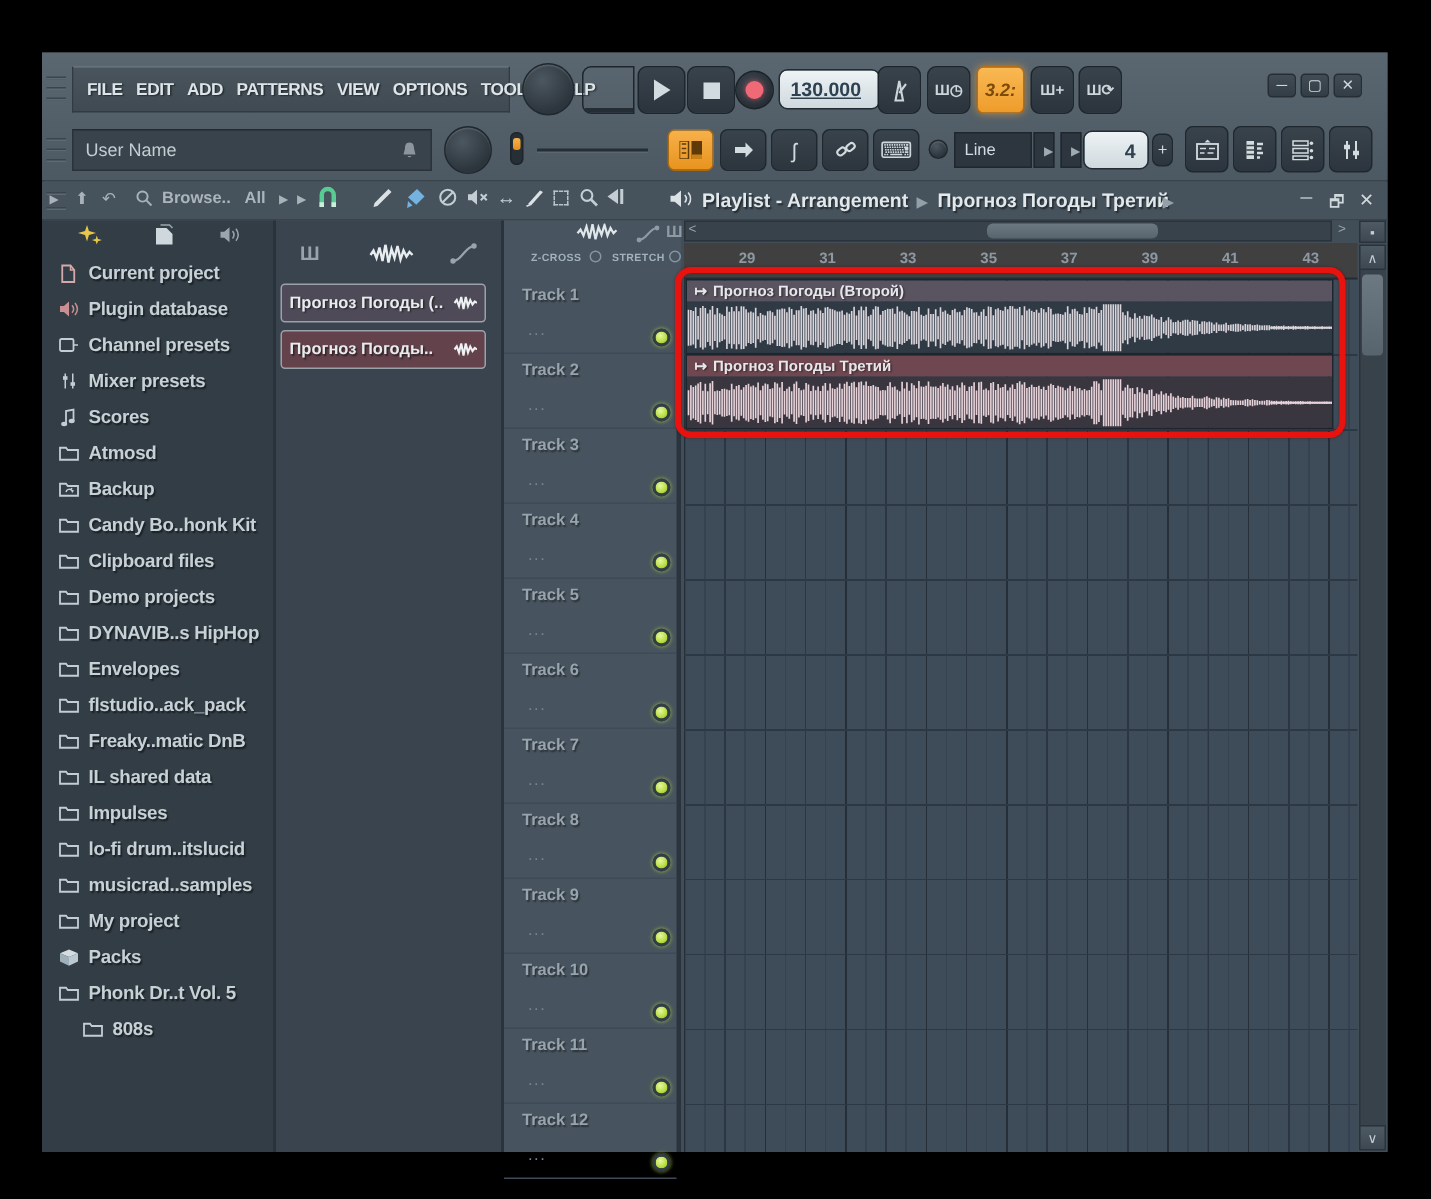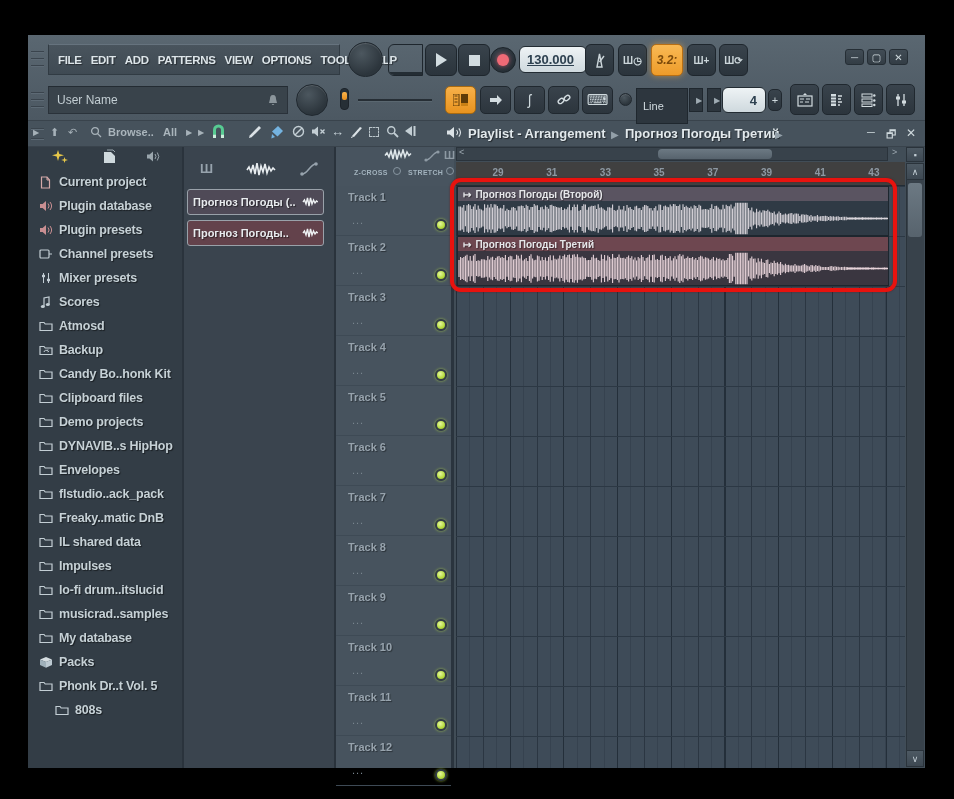--- a/index.html
+++ b/index.html
@@ -248,21 +248,21 @@
   <div class="abs sbtn" style="left:548px; top:86px; width:31px; height:28px;">
     <svg width="14" height="14" viewBox="0 0 14 14">
       <rect x="1" y="6" width="6" height="4" rx="2" transform="rotate(-40 4 8)" fill="none" stroke="#d3dce0" stroke-width="1.4"></rect>
       <rect x="7" y="3" width="6" height="4" rx="2" transform="rotate(-40 10 5)" fill="none" stroke="#d3dce0" stroke-width="1.4"></rect>
     </svg>
   </div>
   <div class="abs sbtn" style="left:582px; top:86px; width:31px; height:28px; font-size:15px;">
     <span>⌨</span>
   </div>
   <div class="abs knob" style="left:619px; top:93px; width:13px; height:13px;"></div>
-  <div class="abs dropdown" style="left:636px; top:88px; width:52px; height:36px;text-align:right;">
+  <div class="abs dropdown" style="left:636px; top:88px; width:52px; height:24px;text-align:right;">
     <span>Line</span>
   </div>
   <div class="abs dropdown" style="left:689px; top:88px; width:13px; height:24px; color:#9fabb3; font-size:8px;">▶</div>
   <div class="abs dropdown" style="left:707px; top:88px; width:13px; height:24px; color:#9fabb3; font-size:8px;">▶</div>
   <div class="abs lcd" style="left:722px; top:87px; width:44px; height:26px; font-size:13px; justify-content:flex-end; padding-right:8px;">
     <span>4</span>
   </div>
   <div class="abs sbtn" style="left:768px; top:89px; width:14px; height:22px; font-size:11px;">
     <span>+</span>
   </div>
@@ -442,29 +442,20 @@
         <span class="bi">
           <svg width="14" height="12" viewBox="0 0 14 12">
             <path d="M1 4h2.6L7 1v10L3.6 8H1z" fill="#c98f92"></path>
             <path d="M9 3.5q2.2 2.5 0 5M11 2q3.2 4 0 8" stroke="#c98f92" fill="none"></path>
           </svg>
         </span>
         <span>Plugin database</span>
       </div>
       <div class="b-item">
         <span class="bi">
-          <svg width="14" height="12" viewBox="0 0 14 12">
-            <path d="M1 4h2.6L7 1v10L3.6 8H1z" fill="#c98f92"></path>
-            <path d="M9 3.5q2.2 2.5 0 5M11 2q3.2 4 0 8" stroke="#c98f92" fill="none"></path>
-          </svg>
-        </span>
-        <span>Plugin presets</span>
-      </div>
-      <div class="b-item">
-        <span class="bi">
           <svg width="13" height="12" viewBox="0 0 13 12">
             <rect x="1" y="2" width="9" height="8" rx="1" fill="none" stroke="#c3ced4" stroke-width="1.2"></rect>
             <path d="M10 6h3" stroke="#c3ced4"></path>
           </svg>
         </span>
         <span>Channel presets</span>
       </div>
       <div class="b-item">
         <span class="bi">
           <svg width="12" height="12" viewBox="0 0 12 12">
@@ -589,21 +580,21 @@
           </svg>
         </span>
         <span>musicrad..samples</span>
       </div>
       <div class="b-item">
         <span class="bi">
           <svg width="14" height="12" viewBox="0 0 14 12">
             <path d="M1 2.5h4l1.2 1.5H13v6.5H1z" fill="none" stroke="#c3ced4" stroke-width="1.2"></path>
           </svg>
         </span>
-        <span>My database</span>
+        <span>My project</span>
       </div>
       <div class="b-item">
         <span class="bi">
           <svg width="14" height="12" viewBox="0 0 14 12">
             <path d="M1 3.5L7 1l6 2.5L7 6z" fill="#d5dde1"></path>
             <path d="M1 3.5V9l6 2.8V6z" fill="#9fb0ba"></path>
             <path d="M13 3.5V9L7 11.8V6z" fill="#bcc9d1"></path>
           </svg>
         </span>
         <span>Packs</span>

